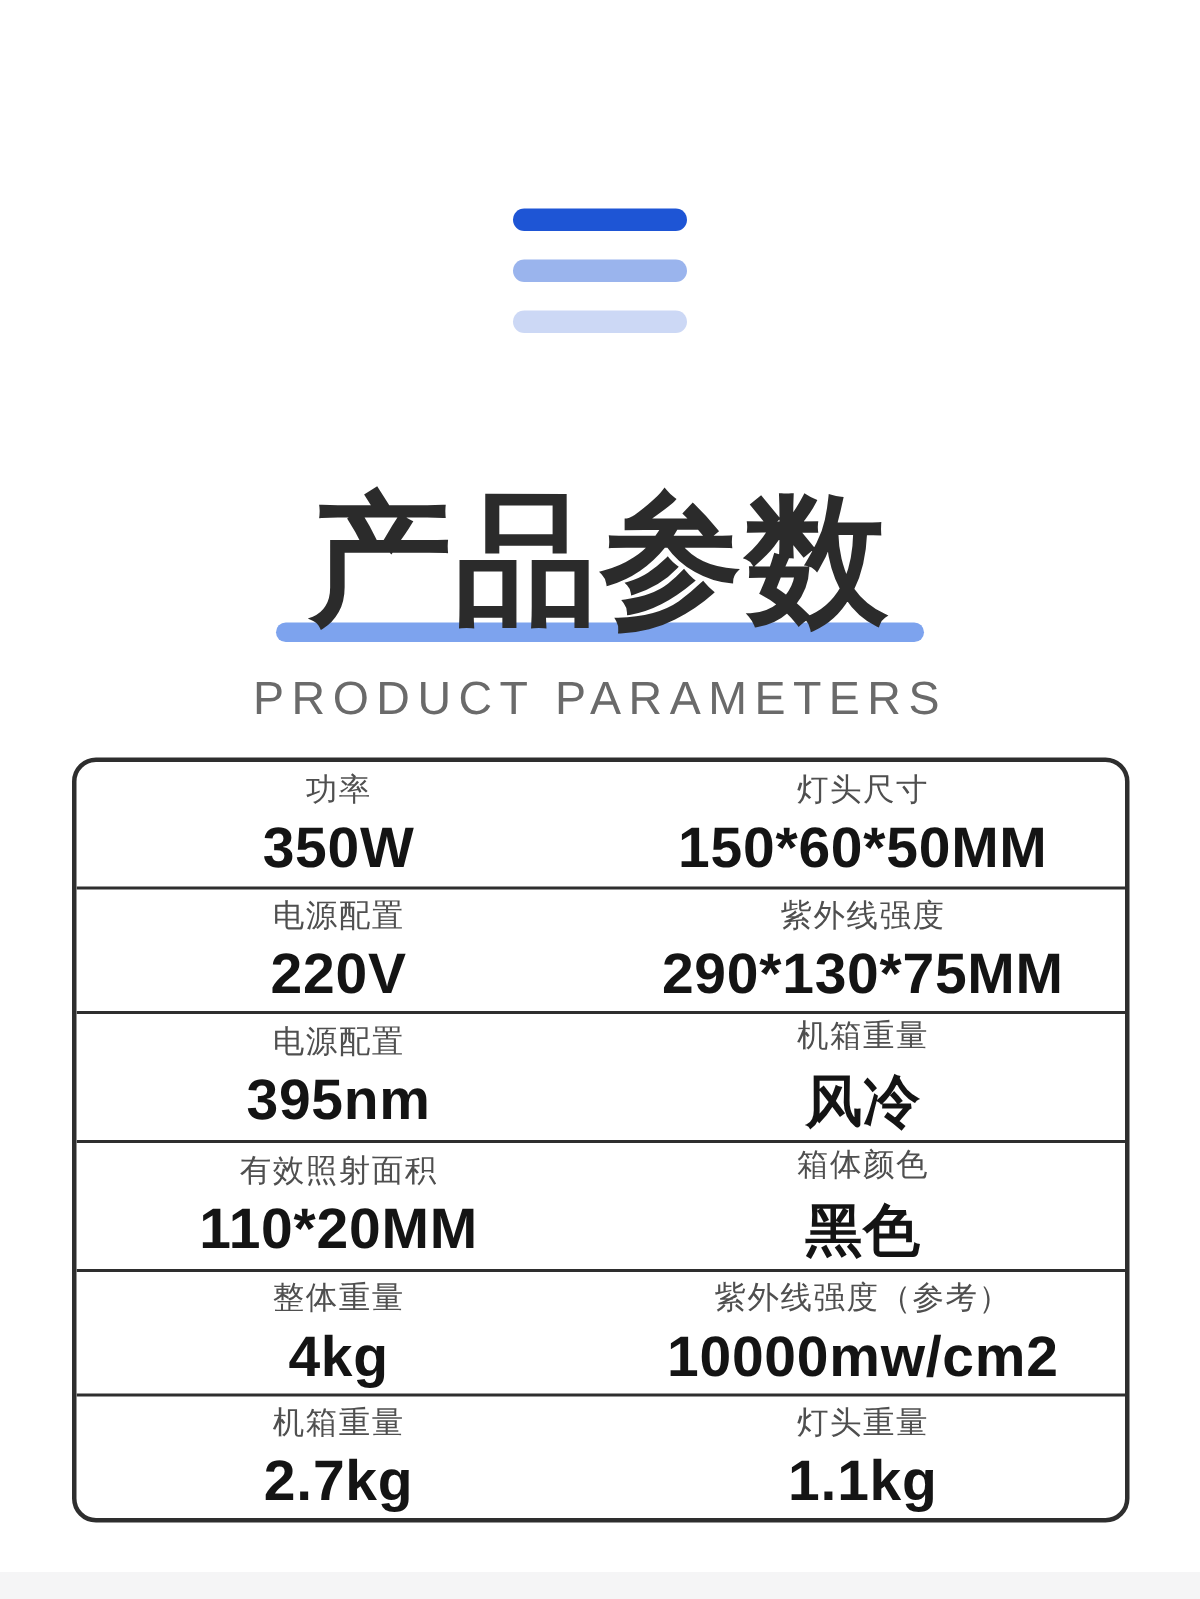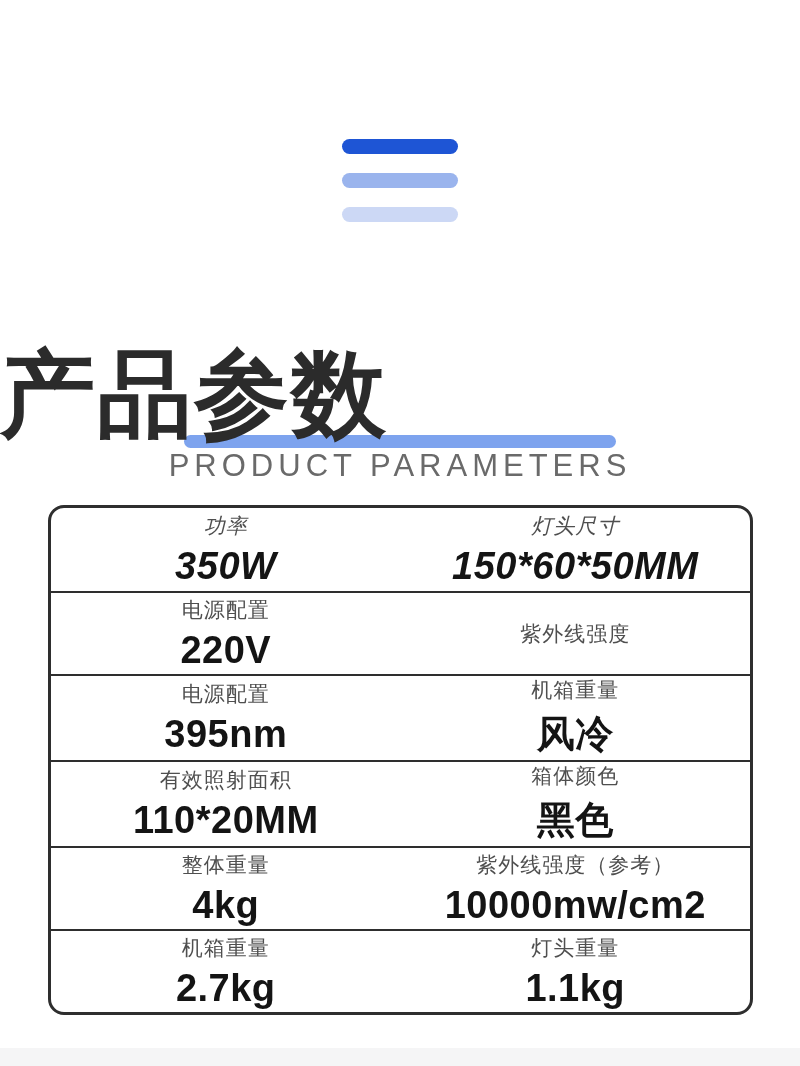--- a/index.html
+++ b/index.html
@@ -31,22 +31,21 @@
     height: 15px;
     border-radius: 8px;
   }
 
   
   .title-wrap {
     position: absolute;
     top: 322px;
     left: 0;
     width: 100%;
-    text-align: left;
-    margin-top: 20px;
+    text-align: center;
   }
   .title-underline {
     position: absolute;
     top: 93px;
     left: 50%;
     transform: translateX(-50%);
     width: 432px;
     height: 13px;
     border-radius: 7px;
     z-index: 0;
@@ -88,21 +87,20 @@
     overflow: hidden;
     background: #ffffff;
   }
   .p-row {
     display: grid;
     grid-template-columns: 1fr 1fr;
     border-top: 2px solid #2e2e2e;
   }
   .p-row:first-child {
     border-top: none;
-    font-style: italic;
   }
   .p-cell {
     display: flex;
     flex-direction: column;
     align-items: center;
     justify-content: center;
     gap: 5px;
   }
   .p-label {
     font-size: 21px;
@@ -154,20 +152,21 @@
     </div>
   </div>
 
   <div class="p-row">
     <div class="p-cell">
       <div class="p-label">电源配置</div>
       <div class="p-value">220V</div>
     </div>
     <div class="p-cell">
       <div class="p-label">紫外线强度</div>
+      <div class="p-value">290*130*75MM</div>
     </div>
   </div>
 
   <div class="p-row">
     <div class="p-cell">
       <div class="p-label">电源配置</div>
       <div class="p-value">395nm</div>
     </div>
     <div class="p-cell">
       <div class="p-label">机箱重量</div>

